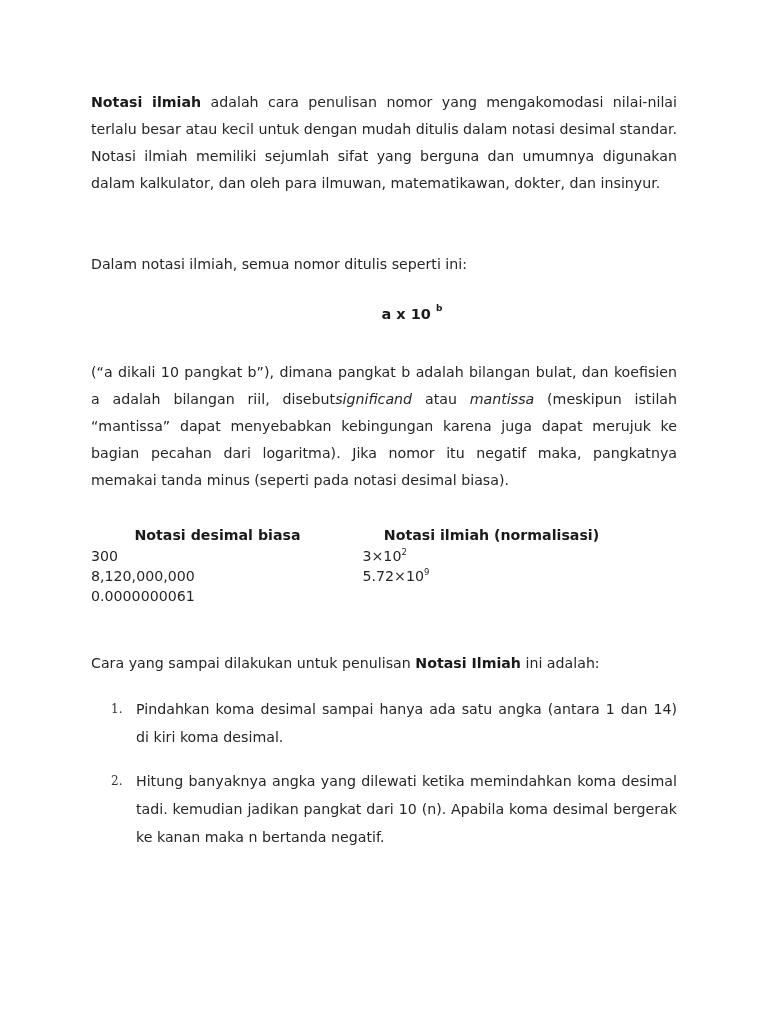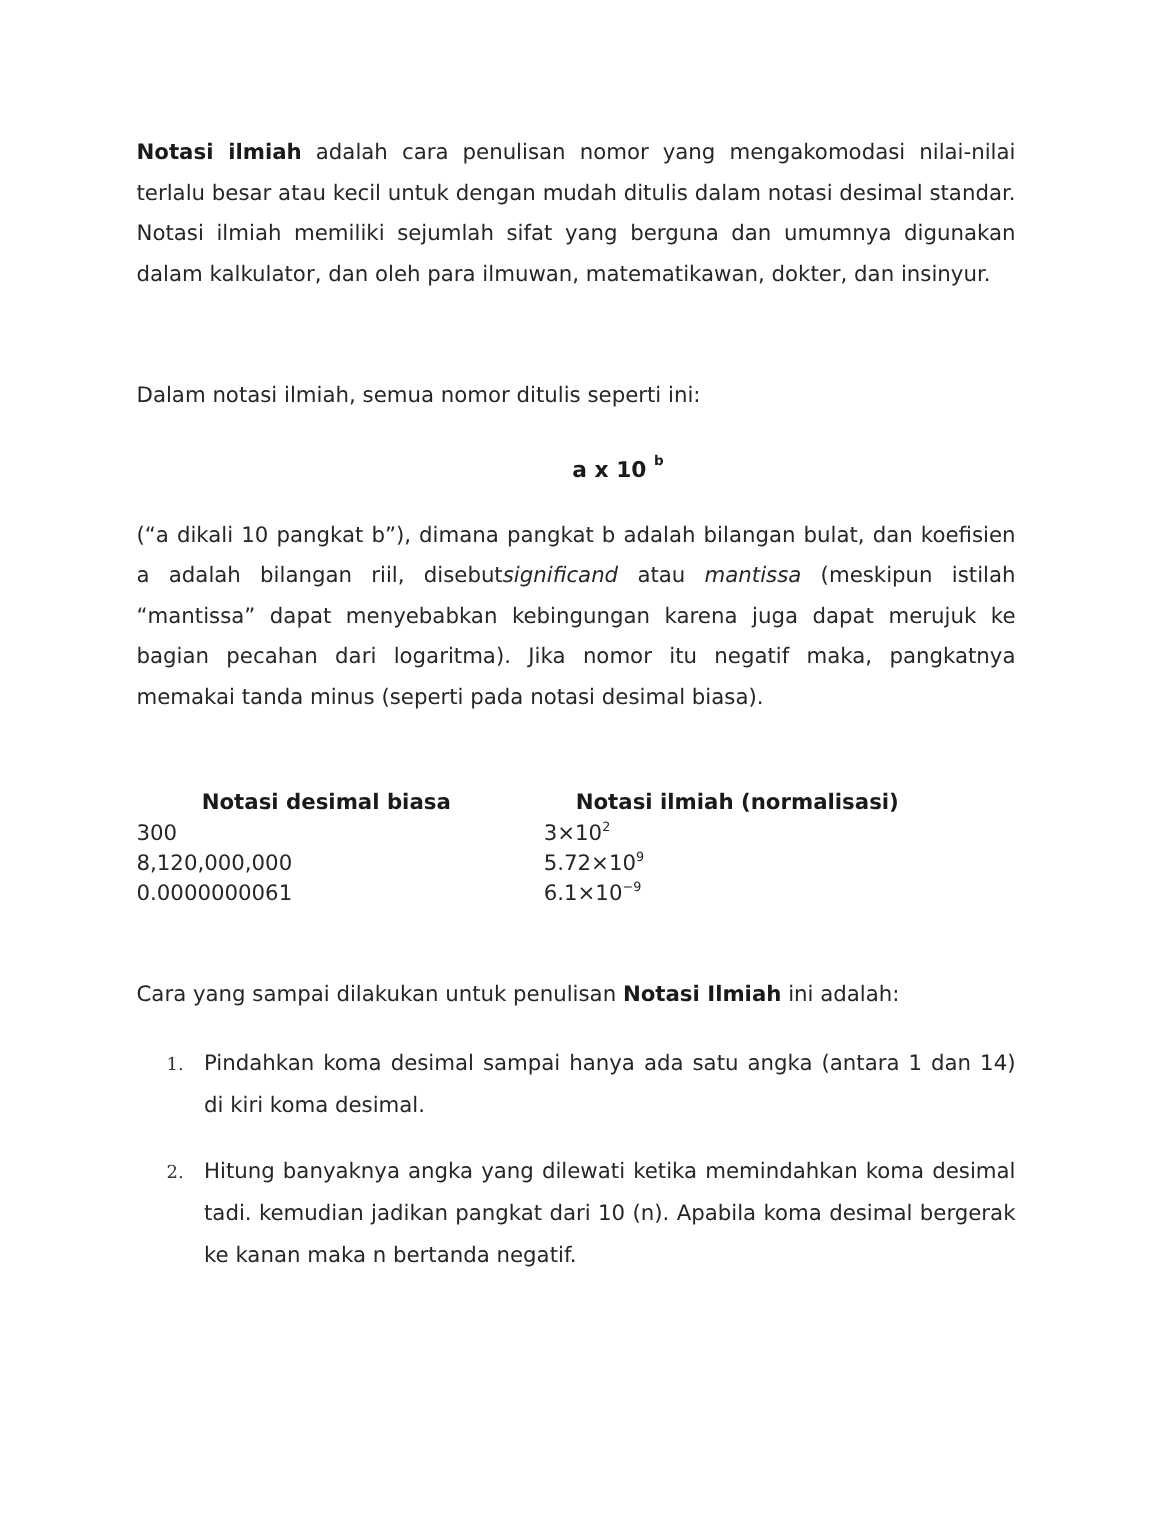--- a/index.html
+++ b/index.html
@@ -40,21 +40,21 @@
       left: 0; width: 768px;
       top: 306px;
       text-align: center;
       font-weight: bold;
       font-size: 14.5px;
       color: #1a1a1a;
       margin: 0;
       padding-left: 28px;
     }
     #formula sup { font-size: 9px; position: relative; top: -2px; vertical-align: super; line-height: 0; }
-    #p3 { top: 344px; }
+    #p3 { top: 359px; }
 
     .table-wrap {
       position: absolute;
       left: 91px;
       top: 524px;
       width: 560px;
       font-size: 14.2px;
     }
     .tbl-head {
       display: flex;
@@ -125,21 +125,20 @@
     <div class="tbl-row">
       <div class="c1">300</div>
       <div class="c2"><span>3×10</span><sup>2</sup></div>
     </div>
     <div class="tbl-row">
       <div class="c1">8,120,000,000</div>
       <div class="c2"><span>5.72×10</span><sup>9</sup></div>
     </div>
     <div class="tbl-row">
       <div class="c1">0.0000000061</div>
-      <div class="c2"><span>6.1×10</span><sup>−9</sup></div>
     </div>
   </div>
 
   <p class="para" id="p4"><span>Cara yang sampai dilakukan untuk penulisan </span><span class="bold">Notasi Ilmiah</span><span> ini adalah:</span></p>
 
   <ol class="list" id="item1">
     <li><span class="num">1.</span><span>Pindahkan koma desimal sampai hanya ada satu angka (antara 1 dan 14) di kiri koma desimal.</span></li>
   </ol>
 
   <ol class="list" id="item2">

